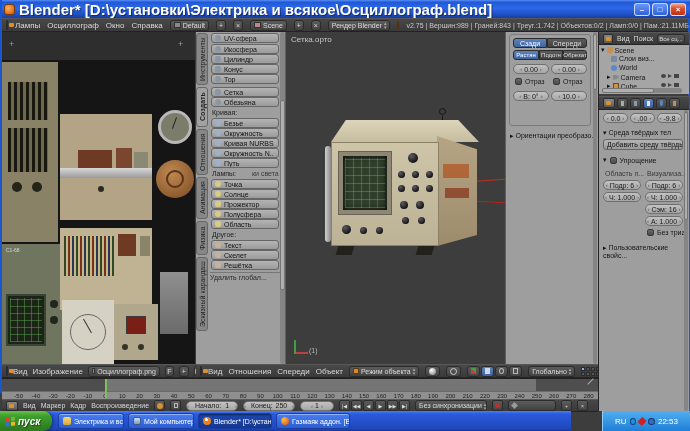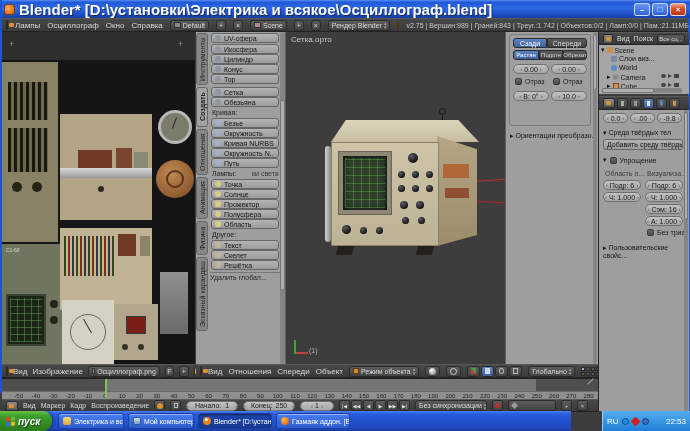--- a/index.html
+++ b/index.html
@@ -622,21 +622,21 @@
       <span>Мой компьютер</span>
     </div>
     <div class="taskbtn active" style="left:198px;width:74px;">
       <span class="tico" style="border-radius:50%;background:radial-gradient(circle at 40% 35%,#fff 0 20%,#e8821e 22%);"></span>
       <span>Blender* [D:\устано...</span>
     </div>
     <div class="taskbtn" style="left:276px;width:74px;">
       <span class="tico" style="border-radius:50%;background:radial-gradient(circle at 35% 35%,#f8c040,#d84818);"></span>
       <span>Газмаяк аддон. [Вш...</span>
     </div>
-    <div class="abs" style="left:602px;top:0;width:88px;height:20px;background:linear-gradient(#53aef0,#1f7fd8);border-left:1px solid #8fd0ff;display:flex;align-items:center;gap:3px;padding:0 4px;">
+    <div class="abs" style="left:602px;top:0;width:88px;height:20px;background:linear-gradient(#53aef0,#1f7fd8);border-left:1px solid #8fd0ff;display:flex;align-items:center;gap:3px;padding:0 12px;">
       <span style="color:#fff;font-size:8px;">RU</span>
       <span style="width:7px;height:7px;border-radius:50%;background:#1e90e0;border:1px solid #0a4a80;"></span>
       <span style="width:7px;height:7px;background:#d02020;transform:rotate(45deg);border-radius:1px;"></span>
       <span style="width:7px;height:7px;border-radius:50%;background:#3a6ac0;border:1px solid #183a70;"></span>
       <span style="color:#fff;font-size:8px;margin-left:auto;">22:53</span>
     </div>
   </div>
 
 </div>
 

